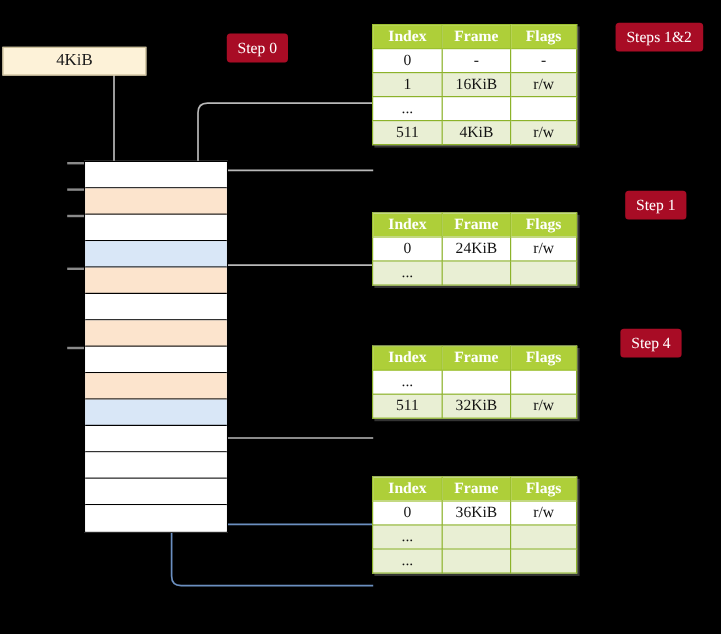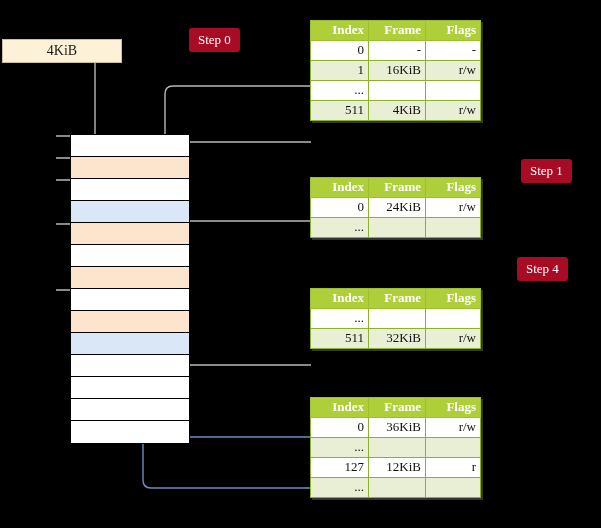--- a/index.html
+++ b/index.html
@@ -71,21 +71,21 @@
     background:#ffffff;
     table-layout:fixed;
   }
   .ptable td,.ptable th{
     border:1px solid #8cb22a;
     font-size:13px;
     padding:1px 4px 2px 4px;
     height:14px;
     box-sizing:border-box;
     color:#111111;
-    text-align:right;
+    text-align:center;
     font-weight:normal;
     overflow:hidden;
     white-space:nowrap;
   }
   .ptable th{
     background:#aecf39;
     color:#ffffff;
     font-weight:bold;
     border:1px solid #9cc02f;
   }
@@ -159,22 +159,23 @@
       <div class="mem-row"></div>
     </div>
 
   <div class="tick" style="left:56px;top:135px;"></div>
   <div class="tick" style="left:56px;top:157px;"></div>
   <div class="tick" style="left:56px;top:179px;"></div>
   <div class="tick" style="left:56px;top:223px;"></div>
   <div class="tick" style="left:56px;top:289px;"></div>
 
   <div class="step-badge" style="left:189px;top:28px;">Step 0</div>
+  <div class="step-badge" style="left:513px;top:19px;">Steps 1&amp;2</div>
   <div class="step-badge" style="left:521px;top:159px;">Step 1</div>
-  <div class="step-badge" style="left:517px;top:257px;">Step 4</div>
+  <div class="step-badge" style="left:517px;top:274px;">Step 4</div>
 
   <table class="ptable" style="left:310px;top:20px;" id="t0">
       <thead>
         <tr>
           <th class="col-i">Index</th>
           <th class="col-f">Frame</th>
           <th class="col-g">Flags</th>
         </tr>
       </thead>
       <tbody>
@@ -254,25 +255,20 @@
         <tr class="plain">
           <td class="col-i">0</td>
           <td class="col-f">36KiB</td>
           <td class="col-g">r/w</td>
         </tr>
         <tr class="alt">
           <td class="col-i">...</td>
           <td class="col-f"></td>
           <td class="col-g"></td>
         </tr>
-        <tr class="plain">
-          <td class="col-i">127</td>
-          <td class="col-f">12KiB</td>
-          <td class="col-g">r</td>
-        </tr>
         <tr class="alt">
           <td class="col-i">...</td>
           <td class="col-f"></td>
           <td class="col-g"></td>
         </tr>
       </tbody>
     </table>
 
 </div>
 

